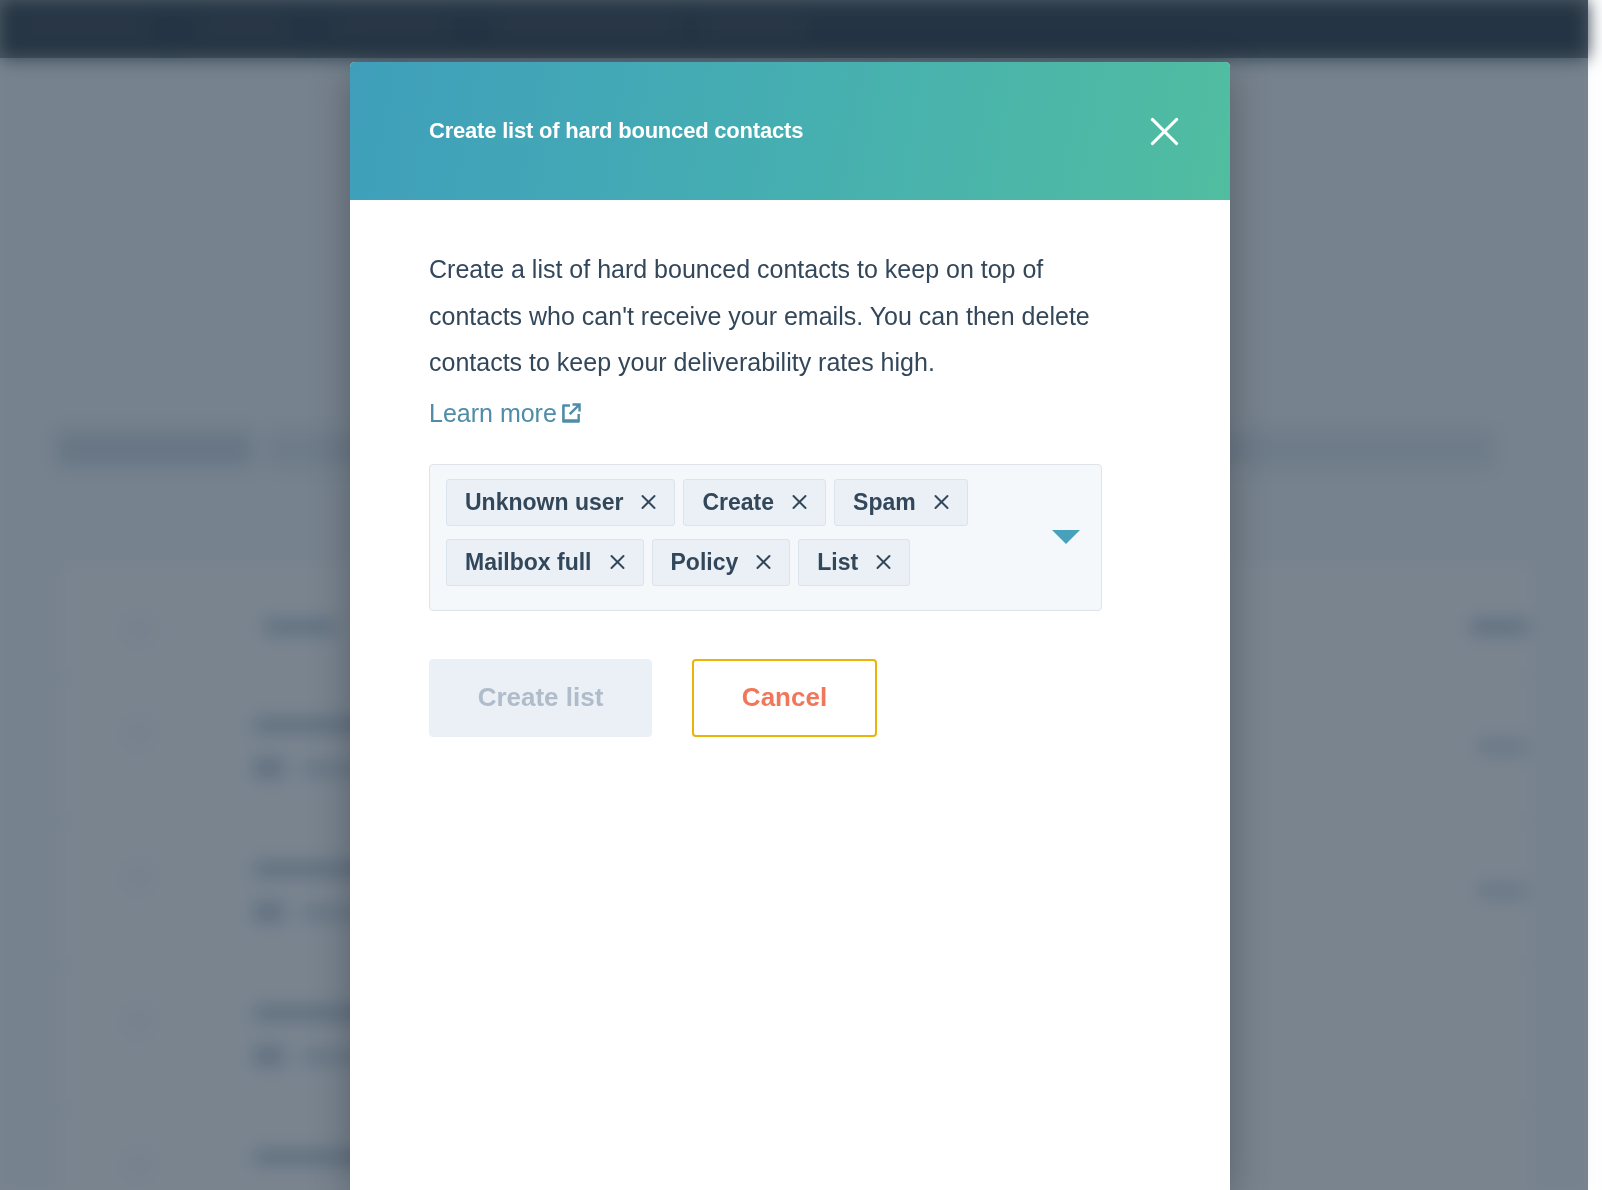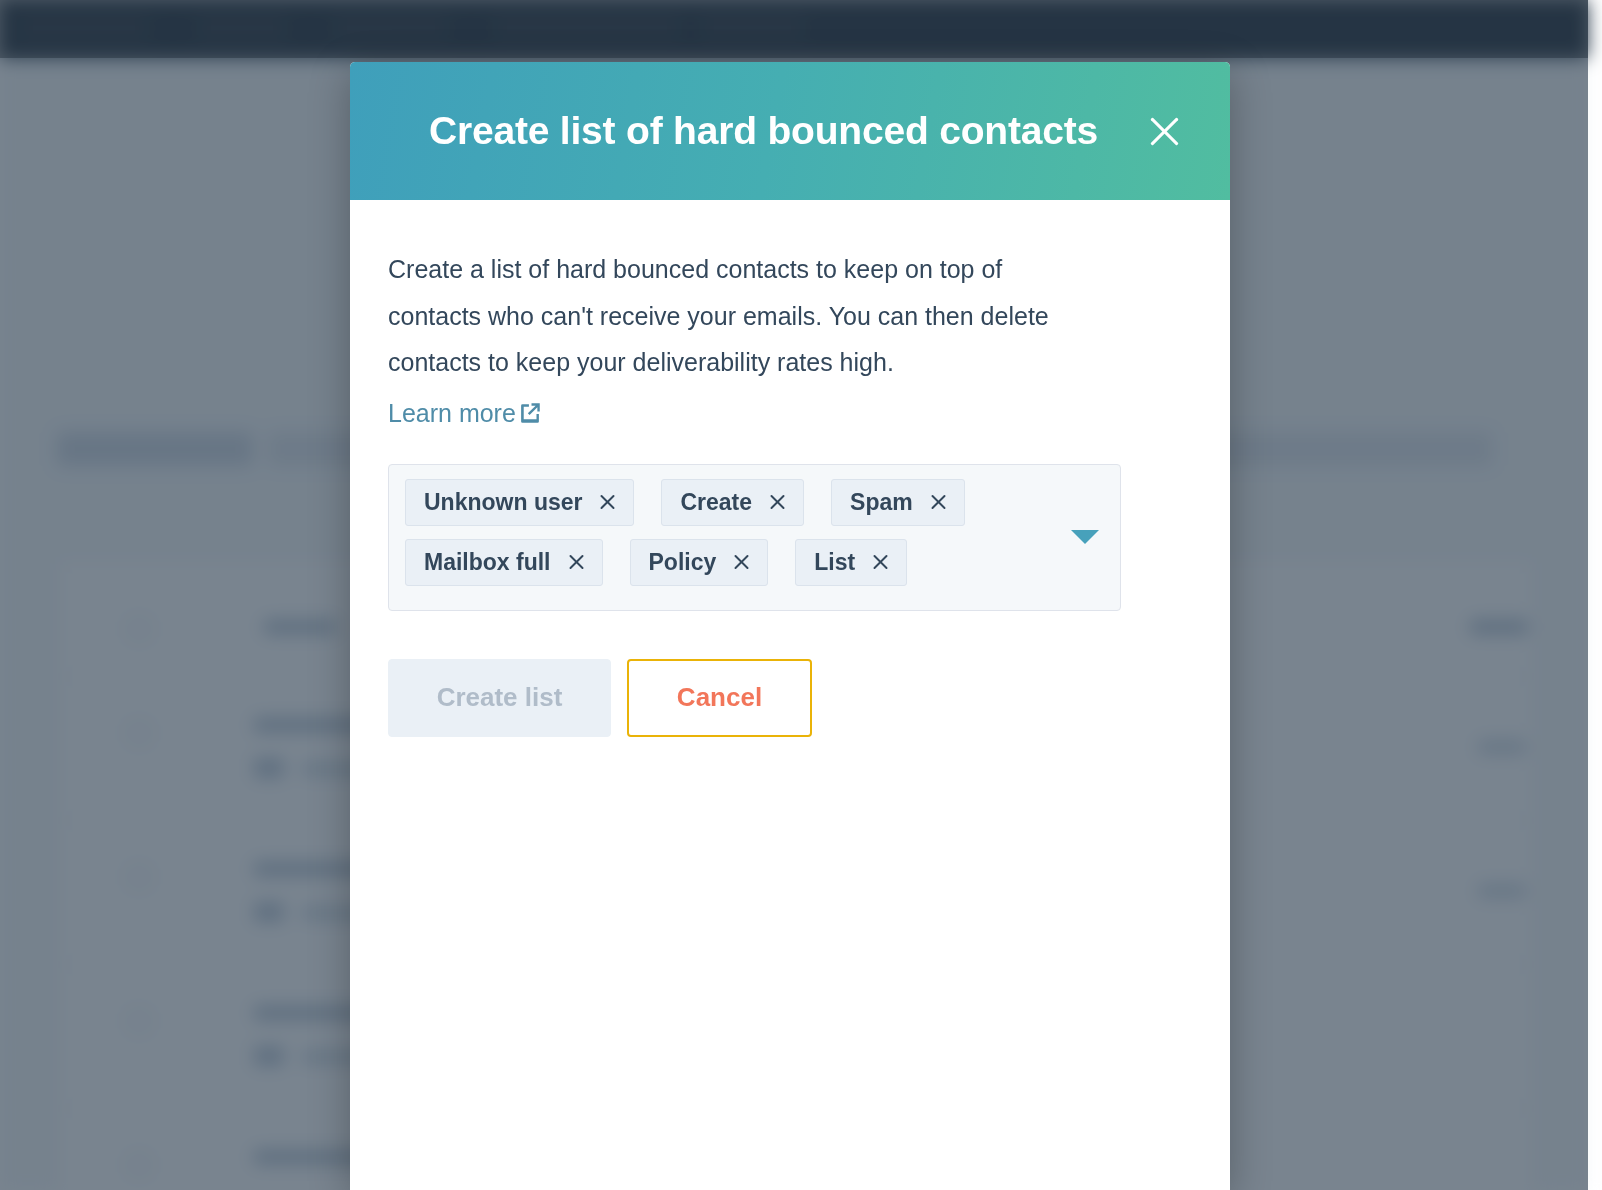--- a/index.html
+++ b/index.html
@@ -142,21 +142,21 @@
     height: 138px;
     background: linear-gradient(100deg, #3f9fbb 0%, #45aeb2 48%, #51bda0 100%);
     display: flex;
     align-items: center;
     padding: 0 38px 0 79px;
   }
 
   .modal-title {
     flex: 1;
     color: #ffffff;
-    font-size: 39px;
+    font-size: 22px;
     font-weight: 700;
     letter-spacing: -0.2px;
     white-space: nowrap;
   }
 
   .close-btn {
     width: 44px;
     height: 44px;
     position: relative;
     cursor: pointer;
@@ -169,21 +169,21 @@
     top: 21px;
     width: 37px;
     height: 3px;
     background: #ffffff;
     border-radius: 1px;
   }
   .close-btn span:nth-child(1) { transform: rotate(45deg); }
   .close-btn span:nth-child(2) { transform: rotate(-45deg); }
 
   .modal-body {
-    padding: 46px 79px 0 38px;
+    padding: 46px 79px 0 79px;
   }
 
   .intro {
     font-size: 25px;
     line-height: 1.86;
     color: #33475b;
     max-width: 712px;
   }
 
   .learn-more {
@@ -215,30 +215,30 @@
     border-radius: 4px;
     font-size: 24px;
     color: #33475b;
     padding: 0 16px;
     font-family: "Liberation Sans", sans-serif;
     outline: none;
   }
 
   .multiselect {
     position: relative;
-    width: 733px;
+    width: 673px;
     min-height: 147px;
     background: #f5f8fa;
     border: 1px solid #dfe3eb;
     border-radius: 4px;
     padding: 14px 62px 14px 16px;
     display: flex;
     flex-wrap: wrap;
     align-content: flex-start;
-    gap: 13px 27px;
+    gap: 13px 8px;
     cursor: pointer;
   }
 
   .chip {
     display: inline-flex;
     align-items: center;
     gap: 16px;
     height: 47px;
     padding: 0 16px 0 18px;
     background: #eaf0f6;
@@ -297,21 +297,21 @@
   }
   .select-box .caret {
     position: absolute;
     right: 21px;
     top: 50%;
     margin-top: -7px;
   }
 
   .actions {
     display: flex;
-    gap: 16px;
+    gap: 40px;
     margin-top: 48px;
     padding-bottom: 40px;
   }
 
   .btn {
     height: 78px;
     border-radius: 4px;
     font-size: 26px;
     font-weight: 600;
     font-family: "Liberation Sans", sans-serif;

